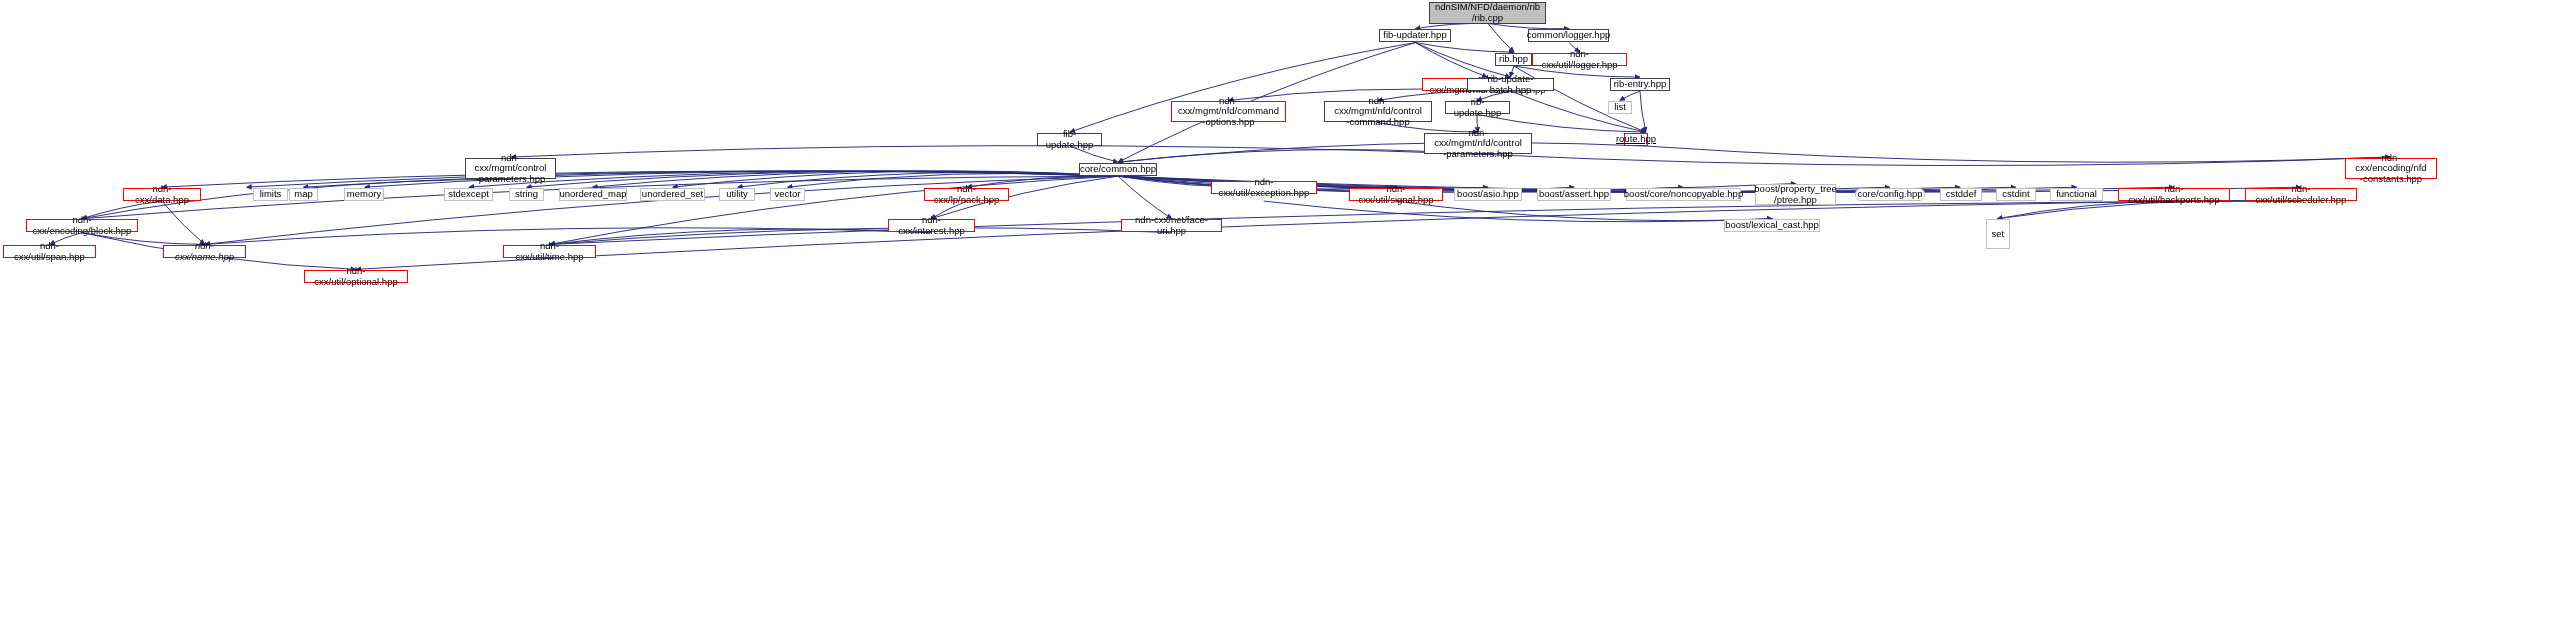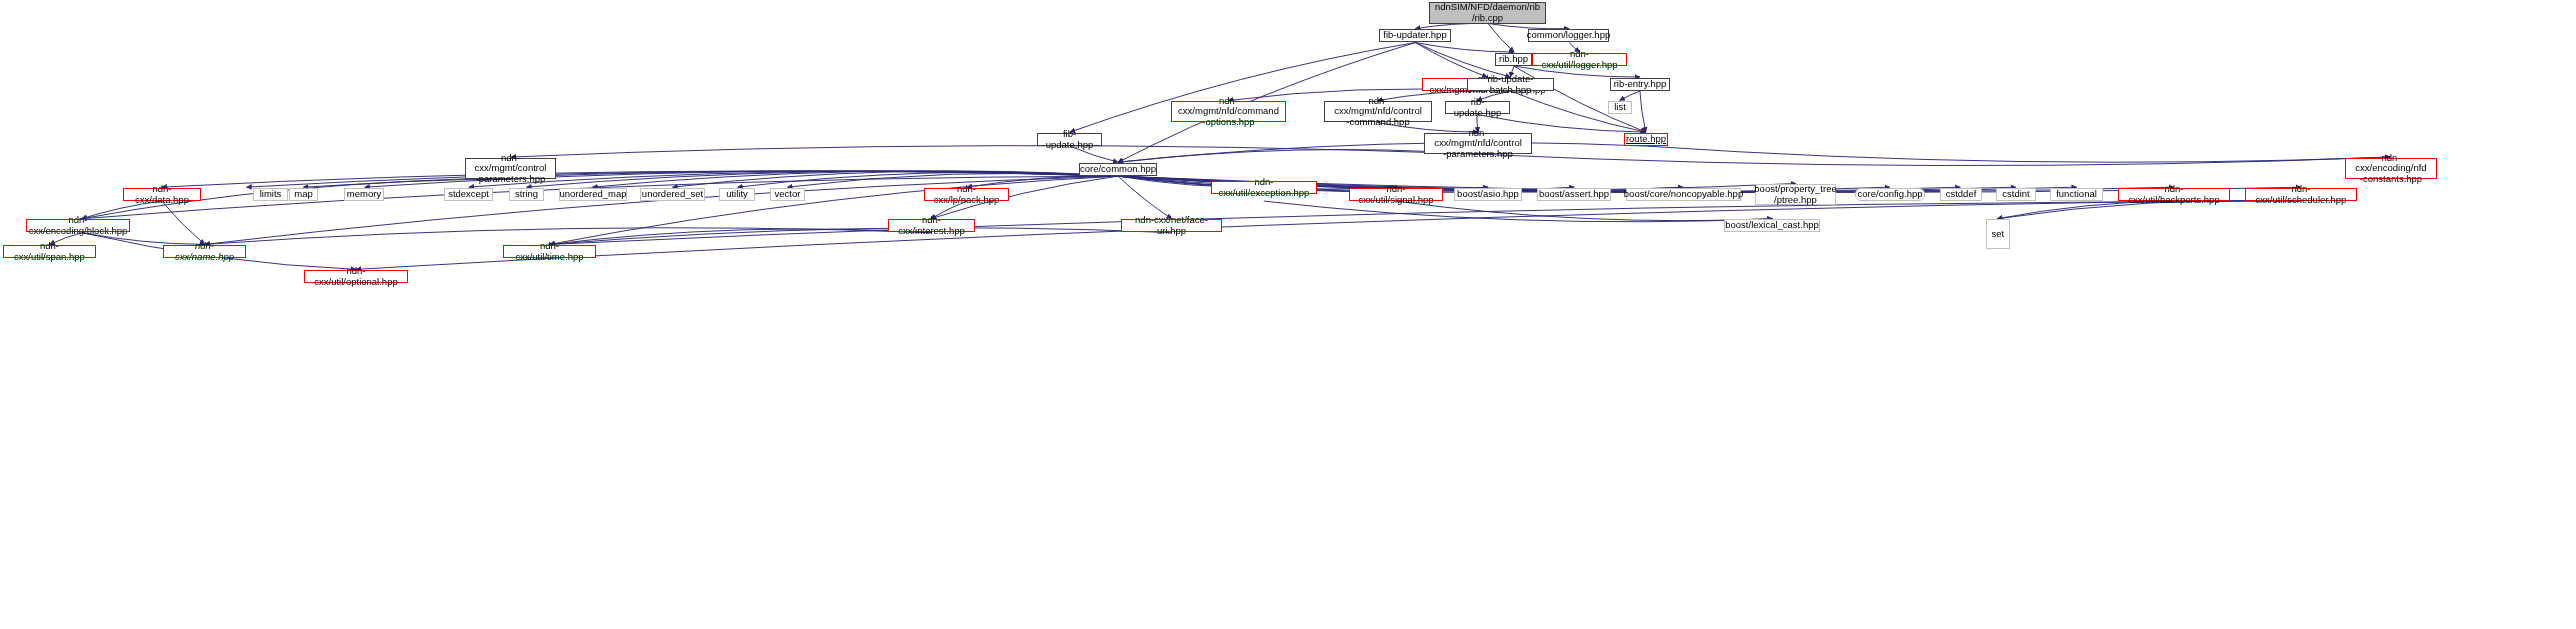--- a/index.html
+++ b/index.html
@@ -129,21 +129,21 @@
       <div class="node dark" style="left: 1467px; top: 78px; width: 87px; height: 13.2px;"><span>rib-update-batch.hpp</span></div>
       <div class="node dark" style="left: 1610px; top: 78px; width: 60px; height: 13.2px;"><span>rib-entry.hpp</span></div>
       <div class="node red" style="left: 1171px; top: 101px; width: 115px; height: 21px;"><span>ndn-cxx/mgmt/nfd/command
 -options.hpp</span></div>
       <div class="node dark" style="left: 1324px; top: 101px; width: 108px; height: 21px;"><span>ndn-cxx/mgmt/nfd/control
 -command.hpp</span></div>
       <div class="node dark" style="left: 1445px; top: 101px; width: 65px; height: 13.2px;"><span>rib-update.hpp</span></div>
       <div class="node std" style="left: 1608px; top: 101px; width: 24px; height: 13.2px;"><span>list</span></div>
       <div class="node dark" style="left: 1424px; top: 133px; width: 108px; height: 21px;"><span>ndn-cxx/mgmt/nfd/control
 -parameters.hpp</span></div>
-      <div class="node red" style="left: 1624px; top: 133px; width: 44px; height: 13.2px; text-decoration: underline;"><span>route.hpp</span></div>
+      <div class="node red" style="left: 1624px; top: 133px; width: 24px; height: 13.2px; text-decoration: underline;"><span>route.hpp</span></div>
       <div class="node dark" style="left: 1037px; top: 133px; width: 65px; height: 13.2px;"><span>fib-update.hpp</span></div>
       <div class="node dark" style="left: 465px; top: 158px; width: 91px; height: 21px;"><span>ndn-cxx/mgmt/control
 -parameters.hpp</span></div>
       <div class="node dark" style="left: 1079px; top: 163px; width: 78px; height: 13.2px;"><span>core/common.hpp</span></div>
       <div class="node red" style="left: 2345px; top: 158px; width: 92px; height: 21px;"><span>ndn-cxx/encoding/nfd
 -constants.hpp</span></div>
       <div class="node red" style="left: 123px; top: 188px; width: 78px; height: 13.2px;"><span>ndn-cxx/data.hpp</span></div>
       <div class="node std" style="left: 229px; top: 188px; width: 35px; height: 13.2px; margin-left: 24px;"><span>limits</span></div>
       <div class="node std" style="left: 289px; top: 188px; width: 29px; height: 13.2px;"><span>map</span></div>
       <div class="node std" style="left: 344px; top: 188px; width: 40px; height: 13.2px;"><span>memory</span></div>
@@ -160,21 +160,21 @@
       <div class="node std" style="left: 1537px; top: 188px; width: 74px; height: 13.2px; justify-content: center;"><span>boost/assert.hpp</span></div>
       <div class="node std" style="left: 1626px; top: 188px; width: 115px; height: 13.2px;"><span>boost/core/noncopyable.hpp</span></div>
       <div class="node std" style="left: 1755px; top: 184px; width: 81px; height: 21px;"><span>boost/property_tree
 /ptree.hpp</span></div>
       <div class="node std" style="left: 1855px; top: 188px; width: 70px; height: 13.2px; border-radius: 6px;"><span>core/config.hpp</span></div>
       <div class="node std" style="left: 1940px; top: 188px; width: 42px; height: 13.2px;"><span>cstddef</span></div>
       <div class="node std" style="left: 1996px; top: 188px; width: 40px; height: 13.2px;"><span>cstdint</span></div>
       <div class="node std" style="left: 2050px; top: 188px; width: 53px; height: 13.2px;"><span>functional</span></div>
       <div class="node red" style="left: 2118px; top: 188px; width: 112px; height: 13.2px;"><span>ndn-cxx/util/backports.hpp</span></div>
       <div class="node red" style="left: 2245px; top: 188px; width: 112px; height: 13.2px;"><span>ndn-cxx/util/scheduler.hpp</span></div>
-      <div class="node red" style="left: 26px; top: 219px; width: 104px; height: 13.2px;"><span>ndn-cxx/encoding/block.hpp</span></div>
+      <div class="node red" style="left: 26px; top: 219px; width: 112px; height: 13.2px;"><span>ndn-cxx/encoding/block.hpp</span></div>
       <div class="node red" style="left: 888px; top: 219px; width: 87px; height: 13.2px;"><span>ndn-cxx/interest.hpp</span></div>
       <div class="node red" style="left: 1121px; top: 219px; width: 101px; height: 13.2px;"><span>ndn-cxx/net/face-uri.hpp</span></div>
       <div class="node std" style="left: 1724px; top: 219px; width: 96px; height: 13.2px;"><span>boost/lexical_cast.hpp</span></div>
       <div class="node std" style="left: 1986px; top: 219px; width: 23.5px; height: 30px;"><span>set</span></div>
       <div class="node red" style="left: 2.9px; top: 245px; width: 93px; height: 13.2px;"><span>ndn-cxx/util/span.hpp</span></div>
       <div class="node red" style="left: 163px; top: 245px; width: 83px; height: 13.2px; font-style: italic;"><span>ndn-cxx/name.hpp</span></div>
       <div class="node red" style="left: 503px; top: 245px; width: 93px; height: 13.2px;"><span>ndn-cxx/util/time.hpp</span></div>
       <div class="node red" style="left: 304px; top: 270px; width: 104px; height: 13.2px;"><span>ndn-cxx/util/optional.hpp</span></div>
     </div>
 </div>

